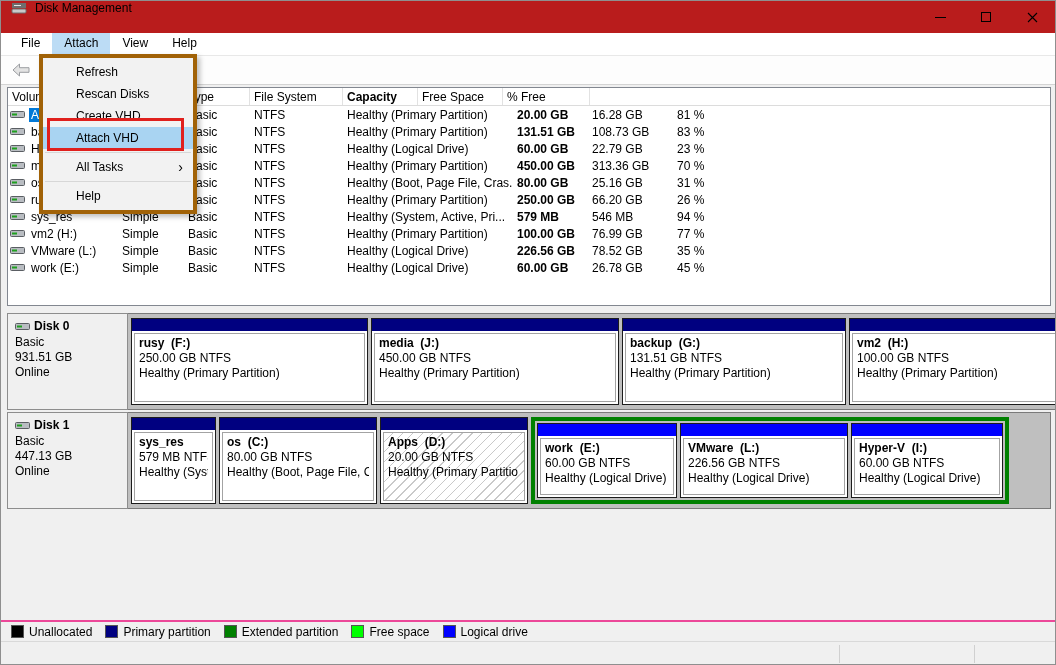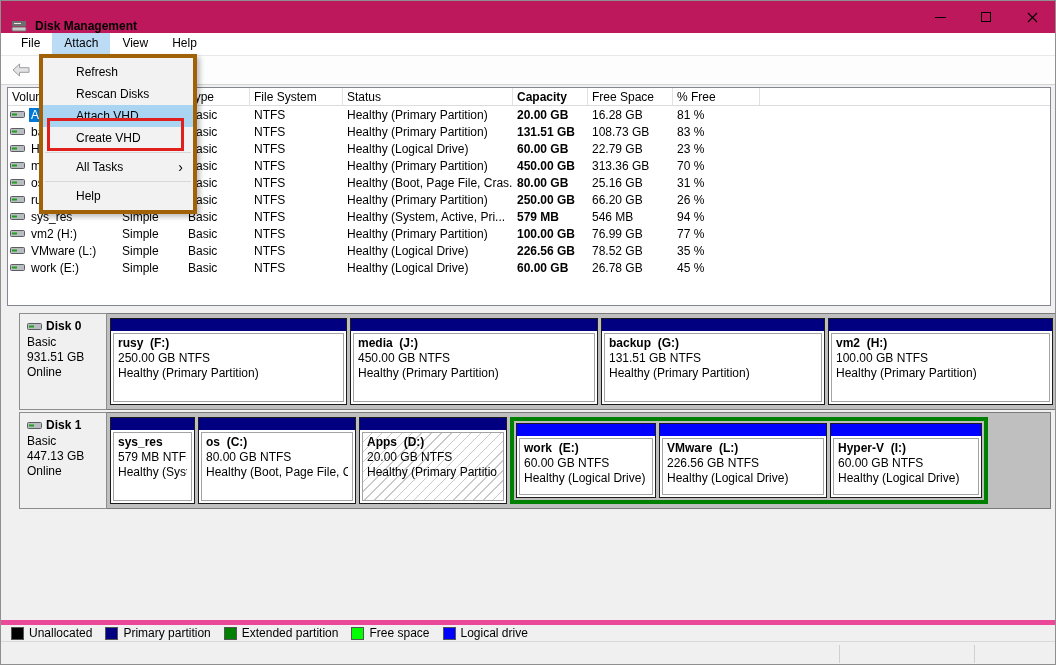--- a/index.html
+++ b/index.html
@@ -1,21 +1,21 @@
 <!DOCTYPE html>
 <html><head>
 <meta charset="utf-8">
 <style>
   * { box-sizing: border-box; margin: 0; padding: 0; }
   html,body { width:1056px; height:665px; }
   body { font-family:"Liberation Sans","DejaVu Sans",sans-serif; font-size:12px; color:#000; }
   #window { position:relative; width:1056px; height:665px; background:#f0f0f0; border:1px solid #8f8f8f; overflow:hidden; }
 
   
-  #titlebar { position:absolute; left:0; top:0; width:100%; height:32px; background:#be185d; display:flex; align-items:flex-end;font-weight:bold; }
+  #titlebar { position:absolute; left:0; top:0; width:100%; height:32px; background:#b91c1c; display:flex; align-items:flex-start; }
   #title-icon { margin:0 8px 0 10px; }
   #title-text { font-size:12px; }
   #win-controls { position:absolute; right:0; top:0; height:32px; display:flex; }
   .wbtn { width:46px; height:32px; display:flex; align-items:center; justify-content:center; }
   .glyph-min { width:11px; height:1px; background:#000; }
   .glyph-max { width:10px; height:10px; border:1px solid #000; }
 
   
   #menubar { position:absolute; left:0; top:32px; width:100%; height:22px; background:#fff; display:flex; align-items:stretch; padding-left:8px; }
   .menu-item { padding:3px 12px 0 12px; font-size:12px; }
@@ -42,35 +42,35 @@
   #action-menu { position:absolute; left:38px; top:53px; width:158px; background:#f2f2f2; border:4px solid #a16207; padding:3px 0; z-index:40; box-shadow:3px 3px 5px rgba(0,0,0,.25); }
   .mi { height:22px; line-height:22px; padding-left:33px; position:relative; font-size:12px; white-space:nowrap; }
   .mi.hl { background:#a9d4f2; }
   .mi .sub-arrow { position:absolute; right:10px; top:0; font-size:14px; }
   .msep { height:1px; background:#d7d7d7; margin:3px 2px; }
   #annotation-box { position:absolute; left:46px; top:117px; width:137px; height:33px; border:3px solid #e0201d; z-index:60; }
 
   
   .diskrow { position:absolute; left:6px; width:1044px; height:97px; display:flex; }
   #disk-row-0 { top:312px; } #disk-row-1 { top:411px; }
-  .dlabel { width:88px; background:#f0f0f0; border:1px solid #8d8d8d; padding:5px 5px 0 7px; flex:none;margin-left:12px; }
+  .dlabel { width:121px; background:#f0f0f0; border:1px solid #8d8d8d; padding:5px 5px 0 7px; flex:none; }
   .dlabel .dname { font-weight:bold; display:flex; align-items:center; gap:4px; margin-bottom:2px; }
   .dlabel .dline { line-height:15px; }
   .parts { flex:1; background:#bfbfbf; border:1px solid #7a7a7a; border-left:none; padding:4px 3px; display:flex; gap:3px; align-items:stretch; }
   .part { background:#fff; border:1px solid #1c1c1c; display:flex; flex-direction:column; flex:none; }
   .band { height:12px; flex:none; }
   .ptext { flex:1; margin:2px; border:1px solid #a3a3a3; padding:2px 4px; overflow:hidden; background:#fff; }
   .ptext div { white-space:pre; overflow:hidden; line-height:15px; font-size:12px; }
   .ptext .pname { font-weight:bold; }
   .part.hatched .ptext { background:repeating-linear-gradient(135deg,#ffffff 0 6px,#c9c9c9 6px 7px); }
   .part.hatched .band { background-image:repeating-linear-gradient(135deg,rgba(240,240,240,0) 0 6px,rgba(150,150,175,.85) 6px 7px); }
   .extgroup { border:4px solid #008000; background:#bfbfbf; display:flex; gap:3px; padding:2px; flex:none; }
 
   
-  #legend { position:absolute; left:0; top:619px; width:100%; height:21px; border-top:5px solid #ec4899; display:flex; align-items:center; padding-left:10px; gap:13px; background:#f0f0f0; }
+  #legend { position:absolute; left:0; top:619px; width:100%; height:21px; border-top:2px solid #ec4899; display:flex; align-items:center; padding-left:10px; gap:13px; background:#f0f0f0; }
   .litem { display:flex; align-items:center; gap:5px; }
   .swatch { width:13px; height:13px; border:1px solid #555; flex:none; }
   #statusbar { position:absolute; left:0; top:640px; width:100%; height:24px; border-top:1px solid #d9d9d9; background:#f0f0f0; }
   .sb-sep { position:absolute; top:3px; width:1px; height:18px; background:#d0d0d0; }
 
   svg { display:block; }
 </style>
 </head>
 <body>
 
@@ -119,21 +119,20 @@
       </svg>
     </div>
   </div>
 
   <div id="volpane">
     <div id="volhead">
         <div class="hc c1">Volume</div>
         <div class="hc c2">Layout</div>
         <div class="hc c3">Type</div>
         <div class="hc c4">File System</div>
-        <div class="hc c5">Status</div>
         <div class="hc c6">Capacity</div>
         <div class="hc c7">Free Space</div>
         <div class="hc c8">% Free</div>
         <div class="hc c9"></div>
       </div>
     <div id="volbody">
         <div class="vrow">
           <div class="vc c1 vname">
             <span>
               <svg width="15" height="11" viewBox="0 0 15 11">
@@ -441,22 +440,22 @@
               <div>Healthy (Logical Drive)</div>
             </div>
           </div>
         </div>
       </div>
     </div>
 
   <div id="action-menu">
       <div class="mi">Refresh</div>
       <div class="mi">Rescan Disks</div>
+      <div class="mi">Create VHD</div>
       <div class="mi hl">Attach VHD</div>
-      <div class="mi">Create VHD</div>
       <div class="msep"></div>
       <div class="mi">All Tasks<span class="sub-arrow">›</span></div>
       <div class="msep"></div>
       <div class="mi">Help</div>
     </div>
   <div id="annotation-box"></div>
 
   <div id="legend">
       <div class="litem">
         <span class="swatch" style="background: rgb(0, 0, 0);"></span>

